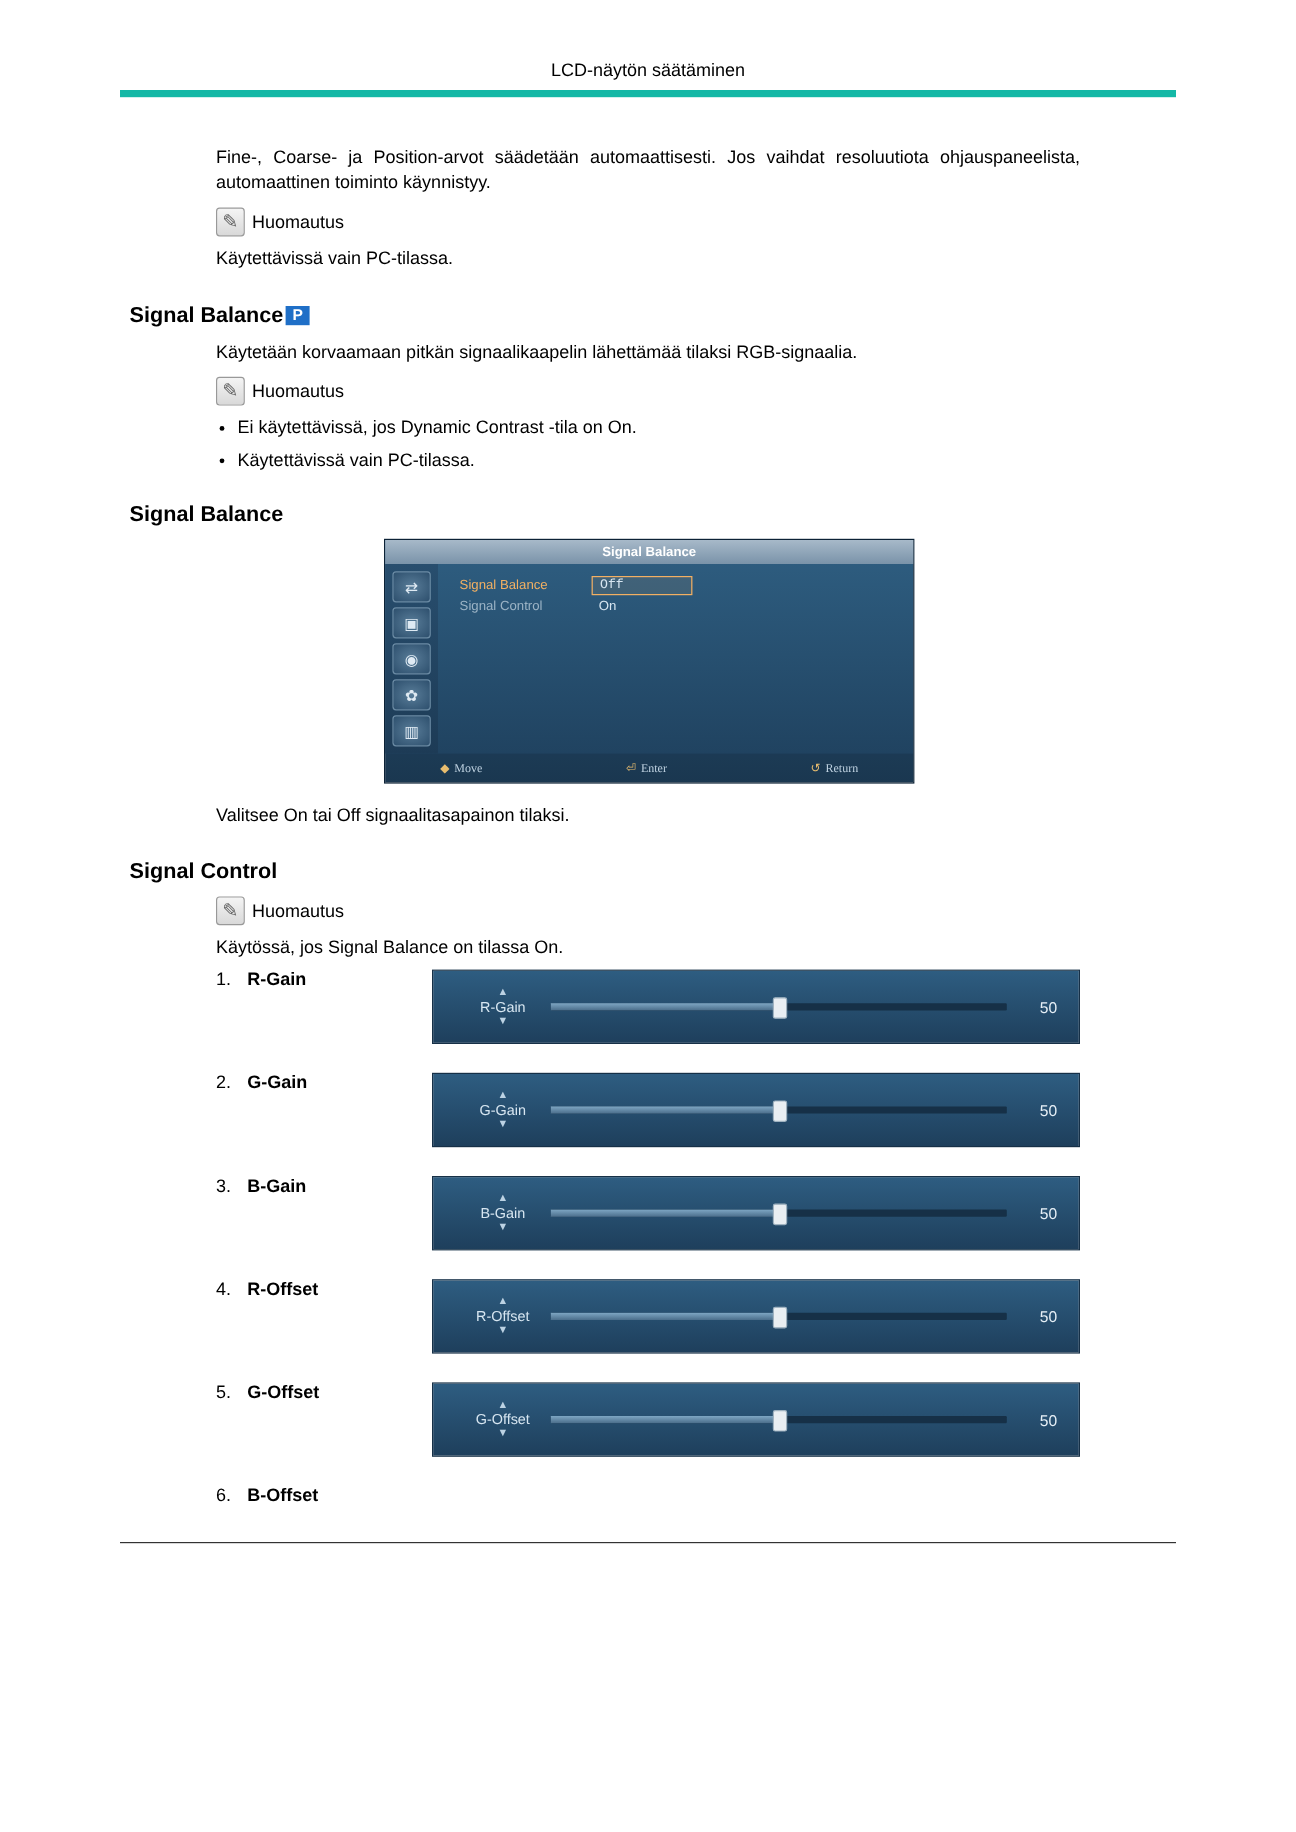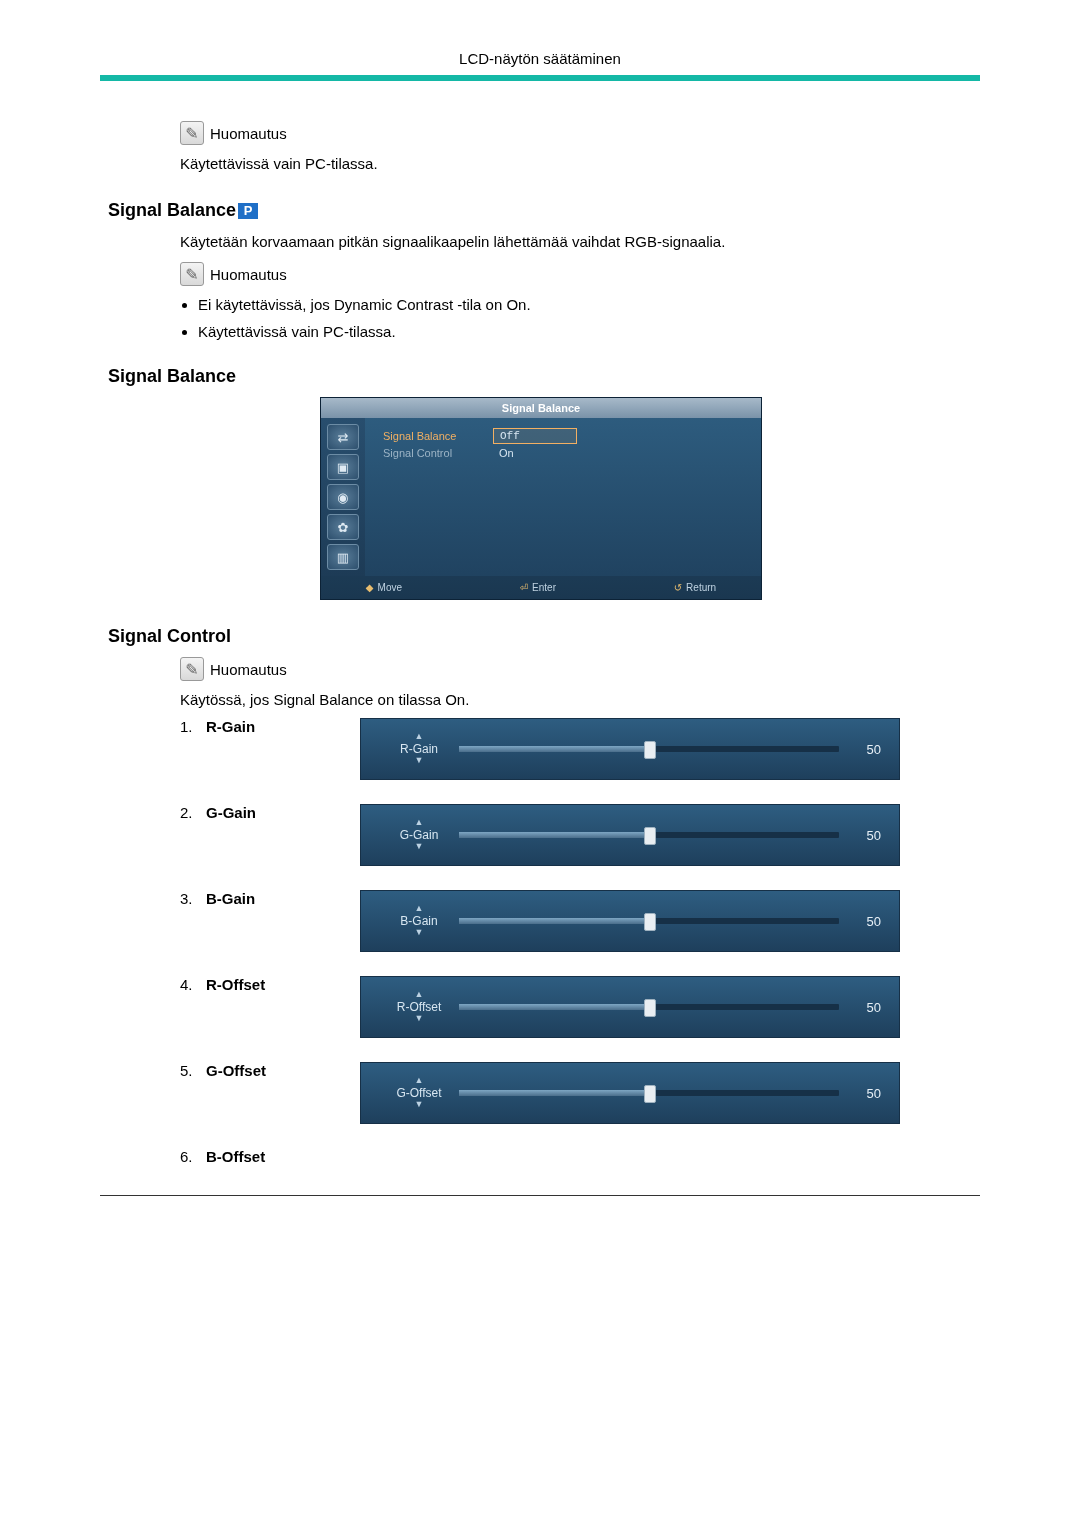--- a/index.html
+++ b/index.html
@@ -151,20 +151,21 @@
     font-family: Liberation Mono, monospace;
   }
   .osd-footer {
     display: flex;
     justify-content: space-around;
     gap: 28px;
     padding: 6px 0;
     font-size: 10px;
     color: #bfd2e1;
     background: rgba(0,0,0,.12);
+    font-family: Liberation Serif, serif;
   }
   .osd-footer .ic {
     display: inline-block;
     margin-right: 4px;
     color: #e8bd6f;
   }
   
   .control-list {
     margin-top: 8px;
   }
@@ -249,30 +250,31 @@
   }
 </style>
 </head>
 <body>
 
 <div class="page">
   <div class="page-header">LCD-näytön säätäminen</div>
 
   <div class="content">
 
+    <p class="para">Fine-, Coarse- ja Position-arvot säädetään automaattisesti. Jos vaihdat resoluutiota ohjauspaneelista, automaattinen toiminto käynnistyy.</p>
     <div class="note-row">
       <span class="note-icon">✎</span>
       <span class="note-label">Huomautus</span>
     </div>
     <p class="para">Käytettävissä vain PC-tilassa.</p>
 
     <div class="section-h">
       <span>Signal Balance</span><span class="p-badge">P</span>
     </div>
-    <p class="para">Käytetään korvaamaan pitkän signaalikaapelin lähettämää vaihdat RGB-signaalia.</p>
+    <p class="para">Käytetään korvaamaan pitkän signaalikaapelin lähettämää tilaksi RGB-signaalia.</p>
     <div class="note-row">
       <span class="note-icon">✎</span>
       <span class="note-label">Huomautus</span>
     </div>
     <ul class="bullets">
       <li>Ei käytettävissä, jos Dynamic Contrast -tila on On.</li>
       <li>Käytettävissä vain PC-tilassa.</li>
     </ul>
 
     <div class="section-h">Signal Balance</div>
@@ -300,20 +302,21 @@
           </div>
         </div>
         <div class="osd-footer">
           <span><span class="ic">◆</span><span>Move</span></span>
           <span><span class="ic">⏎</span><span>Enter</span></span>
           <span><span class="ic">↺</span><span>Return</span></span>
         </div>
       </div>
     </div>
 
+    <p class="para">Valitsee On tai Off signaalitasapainon tilaksi.</p>
 
     <div class="section-h">Signal Control</div>
     <div class="note-row">
       <span class="note-icon">✎</span>
       <span class="note-label">Huomautus</span>
     </div>
     <p class="para">Käytössä, jos Signal Balance on tilassa On.</p>
 
     <div class="control-list">
 

